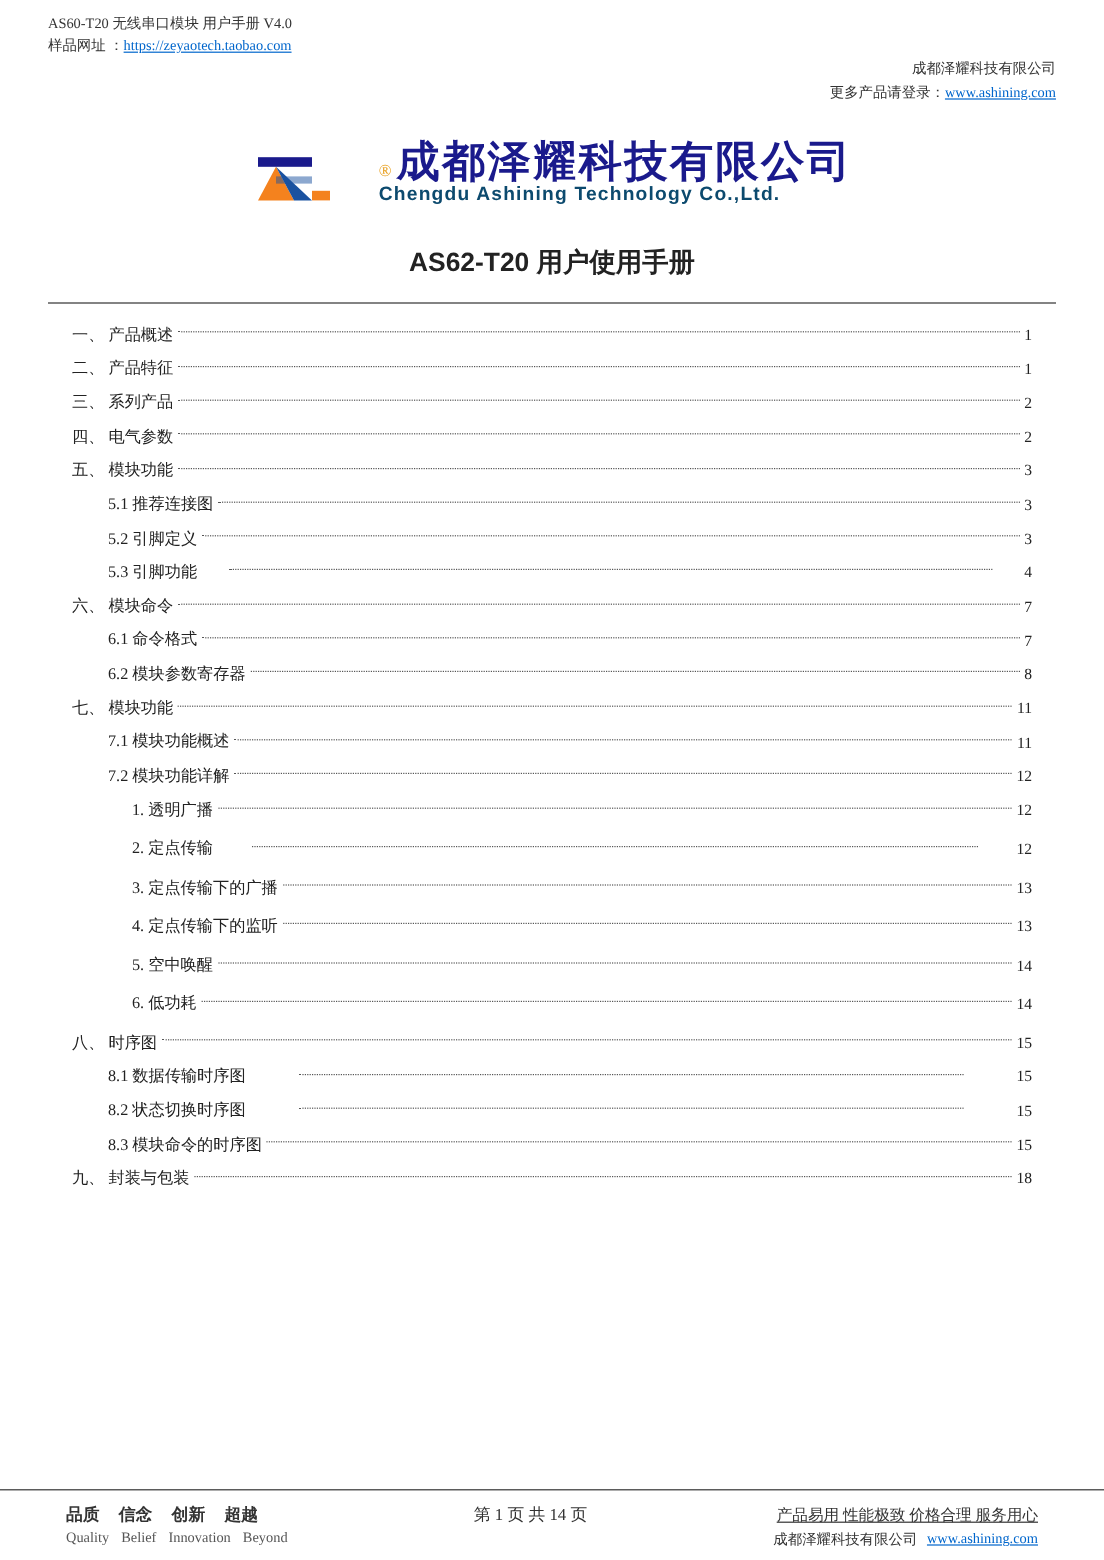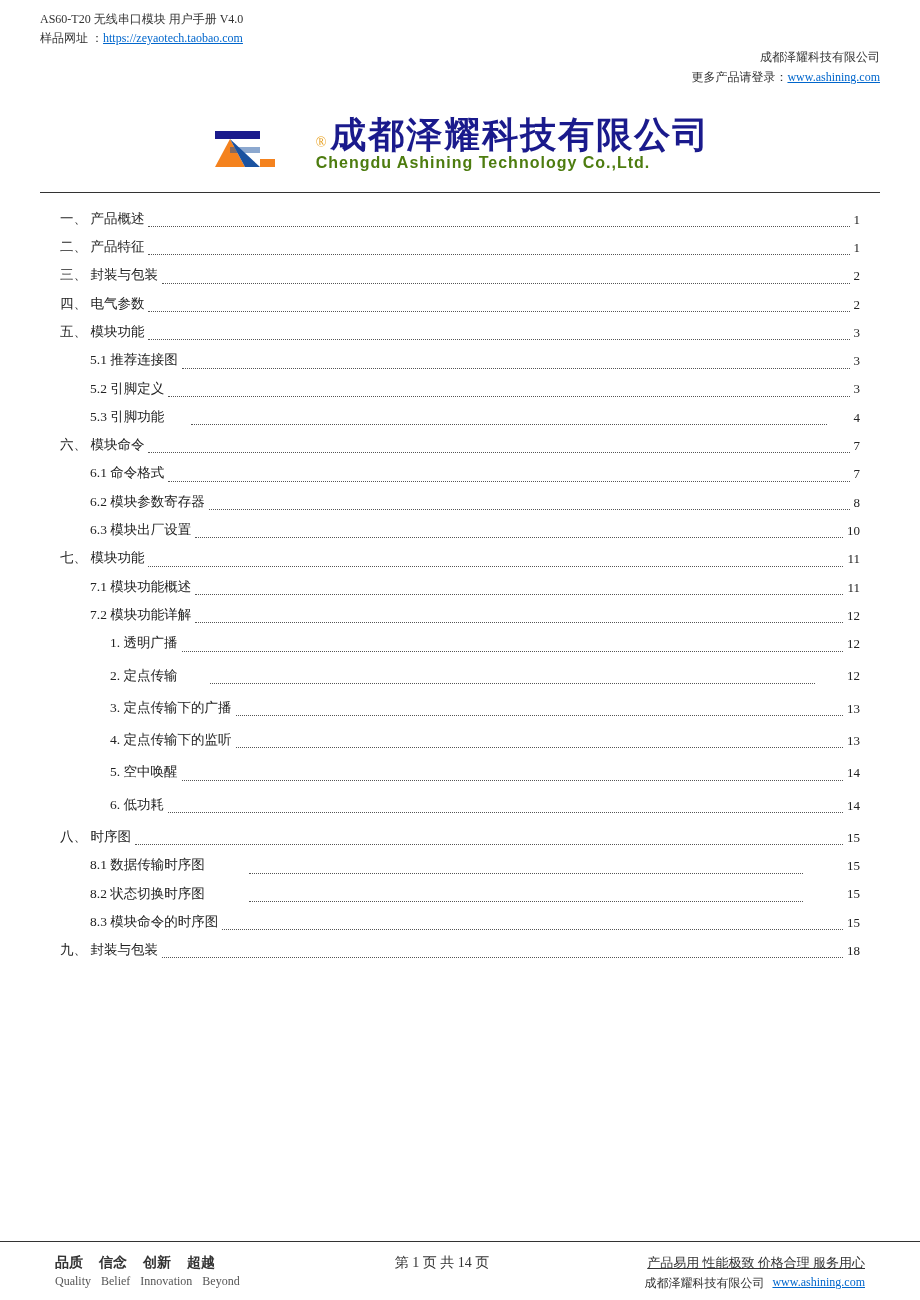--- a/index.html
+++ b/index.html
@@ -61,21 +61,21 @@
     .logo-text-cn {
       font-size: 36px;
       font-weight: bold;
       color: #1a1a8c;
       font-family: "Microsoft YaHei", "微软雅黑", sans-serif;
       letter-spacing: 2px;
     }
 
     .logo-text-en {
       font-size: 16px;
-      color: #4d7c0f;
+      color: #0c4a6e;
       font-family: Arial, sans-serif;
       font-weight: bold;
       letter-spacing: 1px;
       display: block;
       margin-top: -6px;
     }
 
     
     .doc-title-section {
       text-align: center;
@@ -94,21 +94,21 @@
     }
 
     
     .toc-section {
       padding: 14px 60px 10px 60px;
       flex: 1;
     }
 
     .toc-entry {
       display: flex;
-      align-items: flex-end;
+      align-items: center;
       margin-bottom: 4px;
       line-height: 1.8;
       font-size: 13.5px;
     }
 
     .toc-label {
       white-space: nowrap;
       flex-shrink: 0;
     }
 
@@ -238,35 +238,38 @@
       <div>
         <div style="display:flex; align-items:baseline; gap:2px;">
           <span class="reg-mark">®</span>
           <span class="logo-text-cn">成都泽耀科技有限公司</span>
         </div>
         <span class="logo-text-en">Chengdu Ashining Technology Co.,Ltd.</span>
       </div>
     </div>
   </div>
 
+  <div class="doc-title-section">
+    <div class="doc-title">AS62-T20  用户使用手册</div>
+  </div>
   <hr class="title-divider">
 
   <div class="toc-section" id="toc-container">
   <div class="toc-entry" style="padding-left: 0px;">
         <span class="toc-label">一、  产品概述</span>
         <span class="toc-dots"></span>
         <span class="toc-page">1</span>
       </div>
       <div class="toc-entry" style="padding-left: 0px;">
         <span class="toc-label">二、  产品特征</span>
         <span class="toc-dots"></span>
         <span class="toc-page">1</span>
       </div>
       <div class="toc-entry" style="padding-left: 0px;">
-        <span class="toc-label">三、  封装与包装</span>
+        <span class="toc-label">三、  系列产品</span>
         <span class="toc-dots"></span>
         <span class="toc-page">2</span>
       </div>
       <div class="toc-entry" style="padding-left: 0px;">
         <span class="toc-label">四、  电气参数</span>
         <span class="toc-dots"></span>
         <span class="toc-page">2</span>
       </div>
       <div class="toc-entry" style="padding-left: 0px;">
         <span class="toc-label">五、  模块功能</span>
@@ -295,25 +298,20 @@
       </div>
       <div class="toc-entry" style="padding-left: 30px;">
         <span class="toc-label">6.1       命令格式</span>
         <span class="toc-dots"></span>
         <span class="toc-page">7</span>
       </div>
       <div class="toc-entry" style="padding-left: 30px;">
         <span class="toc-label">6.2       模块参数寄存器</span>
         <span class="toc-dots"></span>
         <span class="toc-page">8</span>
-      </div>
-      <div class="toc-entry" style="padding-left: 30px;">
-        <span class="toc-label">6.3       模块出厂设置</span>
-        <span class="toc-dots"></span>
-        <span class="toc-page">10</span>
       </div>
       <div class="toc-entry" style="padding-left: 0px;">
         <span class="toc-label">七、  模块功能</span>
         <span class="toc-dots"></span>
         <span class="toc-page">11</span>
       </div>
       <div class="toc-entry" style="padding-left: 30px;">
         <span class="toc-label">7.1       模块功能概述</span>
         <span class="toc-dots"></span>
         <span class="toc-page">11</span>

